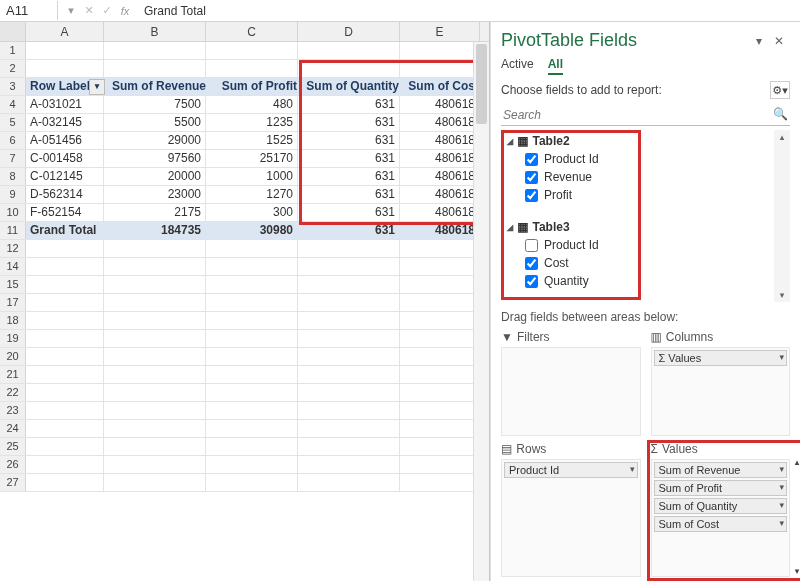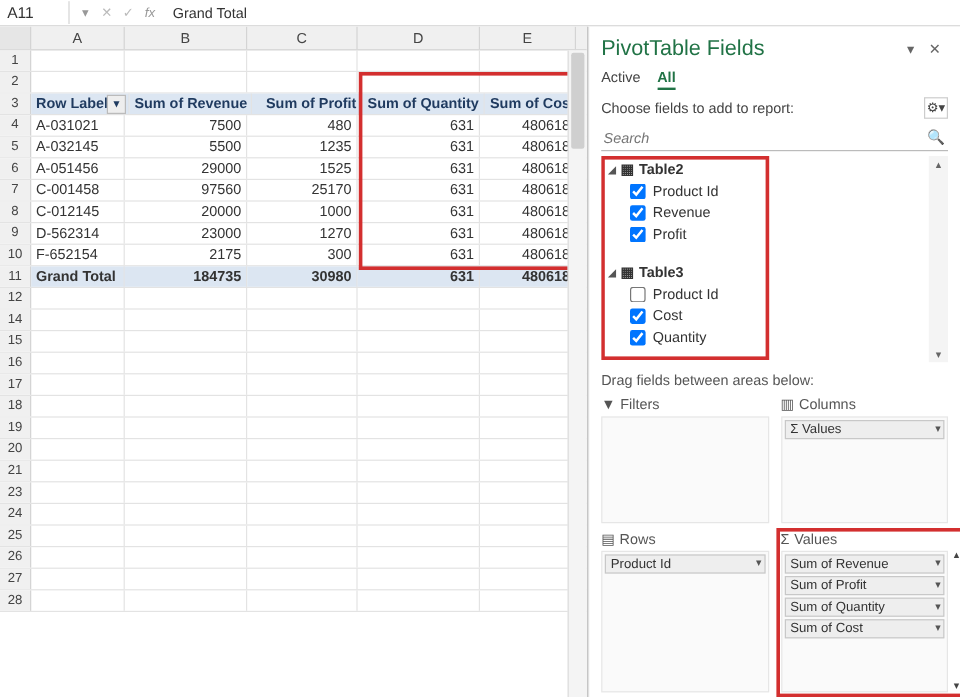--- a/index.html
+++ b/index.html
@@ -212,28 +212,20 @@
           </div>
           <div class="r">
             <div class="rh">15</div>
             <div class="c " style="width: 78px;"></div>
             <div class="c " style="width: 102px;"></div>
             <div class="c " style="width: 92px;"></div>
             <div class="c " style="width: 102px;"></div>
             <div class="c " style="width: 80px;"></div>
           </div>
           <div class="r">
-            <div class="rh">16</div>
-            <div class="c " style="width: 78px;"></div>
-            <div class="c " style="width: 102px;"></div>
-            <div class="c " style="width: 92px;"></div>
-            <div class="c " style="width: 102px;"></div>
-            <div class="c " style="width: 80px;"></div>
-          </div>
-          <div class="r">
             <div class="rh">17</div>
             <div class="c " style="width: 78px;"></div>
             <div class="c " style="width: 102px;"></div>
             <div class="c " style="width: 92px;"></div>
             <div class="c " style="width: 102px;"></div>
             <div class="c " style="width: 80px;"></div>
           </div>
           <div class="r">
             <div class="rh">18</div>
             <div class="c " style="width: 78px;"></div>
@@ -260,20 +252,28 @@
           </div>
           <div class="r">
             <div class="rh">21</div>
             <div class="c " style="width: 78px;"></div>
             <div class="c " style="width: 102px;"></div>
             <div class="c " style="width: 92px;"></div>
             <div class="c " style="width: 102px;"></div>
             <div class="c " style="width: 80px;"></div>
           </div>
           <div class="r">
+            <div class="rh">22</div>
+            <div class="c " style="width: 78px;"></div>
+            <div class="c " style="width: 102px;"></div>
+            <div class="c " style="width: 92px;"></div>
+            <div class="c " style="width: 102px;"></div>
+            <div class="c " style="width: 80px;"></div>
+          </div>
+          <div class="r">
             <div class="rh">23</div>
             <div class="c " style="width: 78px;"></div>
             <div class="c " style="width: 102px;"></div>
             <div class="c " style="width: 92px;"></div>
             <div class="c " style="width: 102px;"></div>
             <div class="c " style="width: 80px;"></div>
           </div>
           <div class="r">
             <div class="rh">24</div>
             <div class="c " style="width: 78px;"></div>
@@ -293,28 +293,20 @@
           <div class="r">
             <div class="rh">26</div>
             <div class="c " style="width: 78px;"></div>
             <div class="c " style="width: 102px;"></div>
             <div class="c " style="width: 92px;"></div>
             <div class="c " style="width: 102px;"></div>
             <div class="c " style="width: 80px;"></div>
           </div>
           <div class="r">
             <div class="rh">27</div>
-            <div class="c " style="width: 78px;"></div>
-            <div class="c " style="width: 102px;"></div>
-            <div class="c " style="width: 92px;"></div>
-            <div class="c " style="width: 102px;"></div>
-            <div class="c " style="width: 80px;"></div>
-          </div>
-          <div class="r">
-            <div class="rh">28</div>
             <div class="c " style="width: 78px;"></div>
             <div class="c " style="width: 102px;"></div>
             <div class="c " style="width: 92px;"></div>
             <div class="c " style="width: 102px;"></div>
             <div class="c " style="width: 80px;"></div>
           </div>
         </div>
 
       <div class="red-box" style="left:299px; top:38px; width:180px; height:165px;"></div>
 

